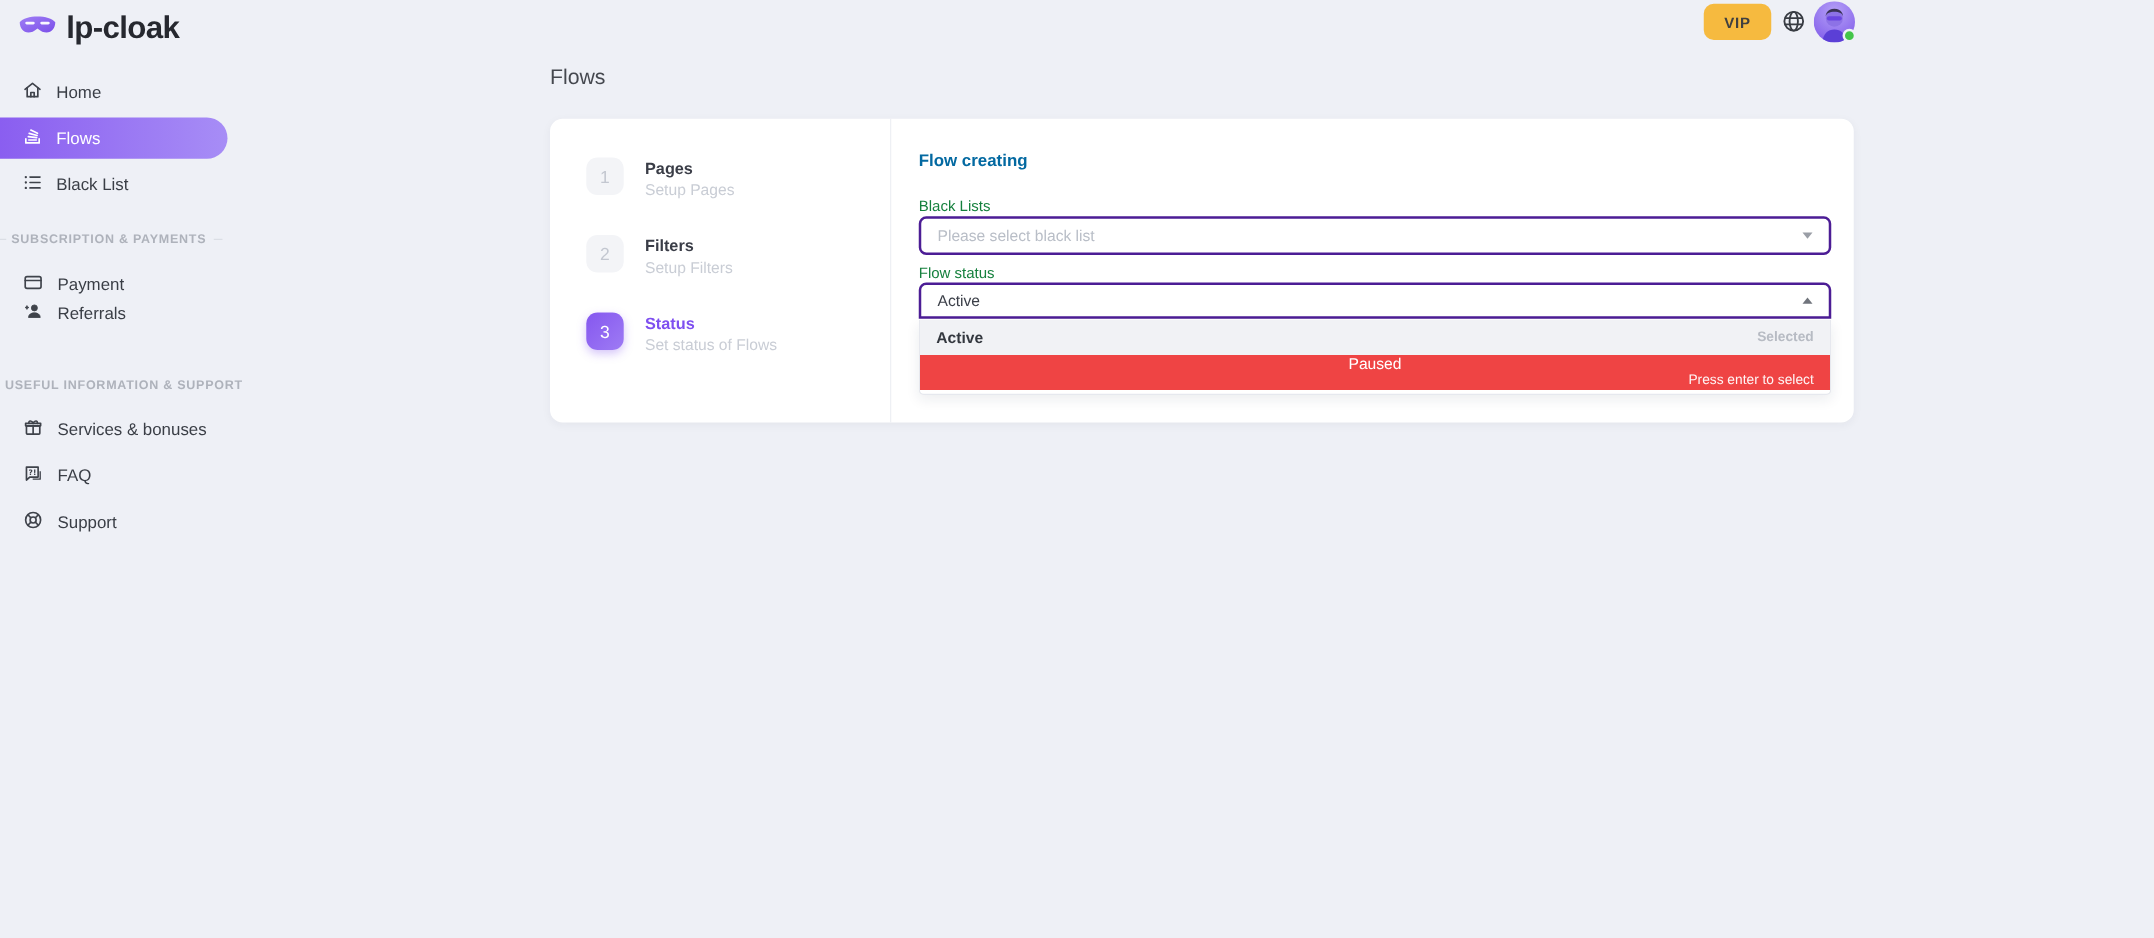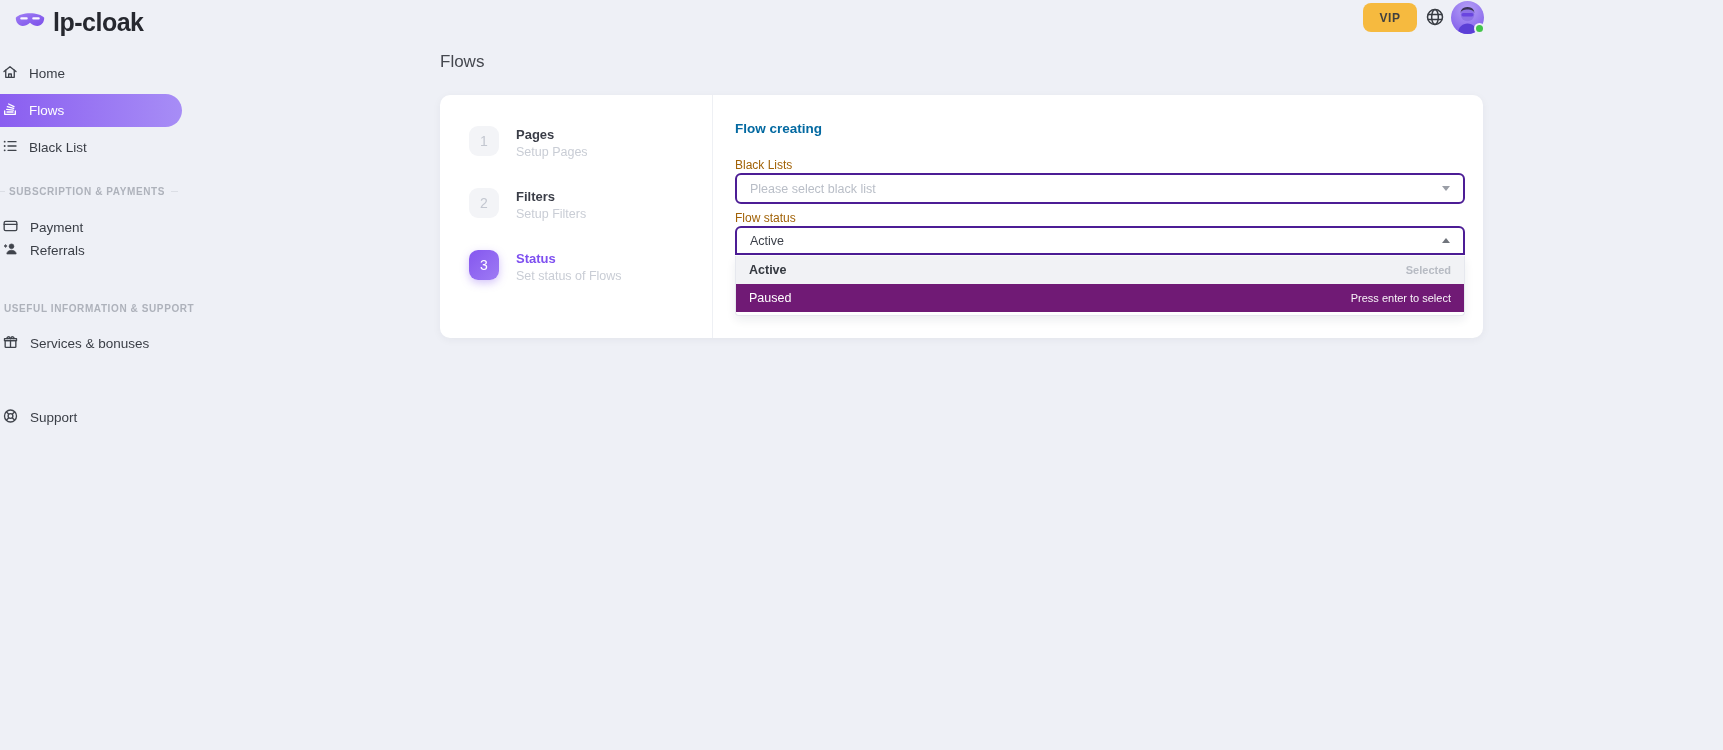--- a/index.html
+++ b/index.html
@@ -4,21 +4,21 @@
 <style>
   * { margin:0; padding:0; box-sizing:border-box; }
   html,body { width:1723px; height:750px; }
   body { font-family:"Liberation Sans", sans-serif; background:#eef0f6; }
   .app { position:relative; width:1723px; height:546px; background:#eef0f6; overflow:hidden; }
 
   
   .sidebar { position:absolute; left:0; top:0; width:182px; height:750px; }
   .logo { position:absolute; left:14px; top:8px; display:flex; align-items:center; gap:7px; }
   .logo-text { font-size:25px; font-weight:800; color:#26282f; letter-spacing:-0.5px; }
-  .nav-item { position:absolute; left:0; width:182px; height:32px; display:flex; align-items:center; gap:11px; padding-left:2px; cursor:pointer; color:#3a3e46; font-size:13.5px; }
+  .nav-item { position:absolute; left:0; width:182px; height:32px; display:flex; align-items:center; gap:11px; padding-left:18px; cursor:pointer; color:#3a3e46; font-size:13.5px; }
   .nav-item svg { flex:0 0 auto; stroke:#3f434b; }
   .nav-item.active { height:33px; border-radius:0 17px 17px 0; background:linear-gradient(90deg,#8a5ef0,#a78df6); color:#ffffff; }
   .nav-item.active svg { stroke:#ffffff; }
   .section-hdr { position:absolute; left:0; width:182px; display:flex; align-items:center; }
   .section-hdr .line { height:1px; background:#dbdee5; }
   .section-hdr .line.pre { width:5px; }
   .section-hdr .line.post { flex:1; margin-right:4px; }
   .section-hdr span { font-size:10px; font-weight:700; letter-spacing:0.6px; color:#aeb2bb; margin:0 6px 0 4px; white-space:nowrap; }
 
   
@@ -33,35 +33,35 @@
   .v-divider { position:absolute; left:272px; top:0; bottom:0; width:1px; background:#eef0f4; }
 
   .step { position:absolute; left:29px; display:flex; gap:17px; cursor:pointer; }
   .step-badge { width:30px; height:30px; border-radius:9px; background:#f3f4f7; color:#c3c7d0; font-size:14px; display:flex; align-items:center; justify-content:center; }
   .step.active .step-badge { background:linear-gradient(135deg,#8557ef,#9e7bf4); color:#fff; box-shadow:0 3px 8px rgba(133,87,239,.35); }
   .step-title { font-size:13px; font-weight:700; color:#3a3d47; padding-top:1px; }
   .step.active .step-title { color:#7e4ff0; }
   .step-sub { font-size:12.5px; color:#c9cdd5; margin-top:3px; }
 
   .form-title { position:absolute; left:295px; top:26px; font-size:13.5px; font-weight:700; color:#0369a1; }
-  .field-label { position:absolute; left:295px; font-size:12px; color:#a16207; }
+  .field-label { position:absolute; left:295px; font-size:12px; color:#15803d; }
   .select-box { position:absolute; left:295px; width:730px; background:#fff; border:2px solid #4c1d95; border-radius:6px; display:flex; align-items:center; padding:0 13px; cursor:pointer; }
   .select-box .ph { font-size:12.5px; color:#b9bec7; }
   .select-box .val { font-size:12.5px; color:#3b3f48; }
   .select-box .spacer { flex:1; }
   .caret-down { width:0; height:0; border-left:4px solid transparent; border-right:4px solid transparent; border-top:5px solid #9a9ea6; }
   .caret-up { width:0; height:0; border-left:4px solid transparent; border-right:4px solid transparent; border-bottom:5px solid #70747c; }
 
   .dropdown { position:absolute; left:295px; top:161px; width:730px; background:#fff; border:1px solid #e6e8ee; border-top:none; border-radius:0 0 4px 4px; box-shadow:0 4px 10px rgba(30,35,60,.08); padding-bottom:3px; z-index:5; }
   .opt { height:28px; display:flex; align-items:center; padding:0 13px; font-size:12.5px; color:#3f434c; cursor:pointer; }
   .opt .hint { margin-left:auto; font-size:11px; }
   .opt.sel { background:#f1f2f5; }
   .opt.sel .lbl { font-weight:700; color:#34383f; }
   .opt.sel .hint { color:#b7bbc3; font-weight:600; }
-  .opt.hl { background:#701a75; }
+  .opt.hl { background:#ef4444;flex-direction:column; }
   .opt.hl .lbl { color:#ffffff; }
   .opt.hl .hint { color:rgba(255,255,255,.95); }
 </style>
 </head>
 <body>
 
 <div class="app">
 
   <div class="sidebar">
 
@@ -159,20 +159,30 @@
           <rect x="4" y="10" width="16" height="10" rx="1"></rect>
             <line x1="12" y1="10" x2="12" y2="20"></line>
           <path d="M3 7 h18 v3 H3 Z"></path>
             <path d="M12 7 c-1.5-4 -6-3.5 -5 0"></path>
             <path d="M12 7 c1.5-4 6-3.5 5 0"></path>
         </svg>
       </span>
       <span>Services &amp; bonuses</span>
     </div>
 
+    <div class="nav-item" style="top:364px">
+      <span>
+        <svg width="17" height="16" viewBox="0 0 24 24" fill="none" stroke-width="2" stroke-linejoin="round">
+          <path d="M4 4 h14 v12 H8 l-4 3.5 Z"></path>
+          <text x="6.5" y="13.5" font-size="9" font-weight="bold" fill="#3f434b" stroke="none" font-family="'DejaVu Sans',sans-serif">?!</text>
+          <path d="M20.5 9 v9.5 h-9" stroke-width="1.6"></path>
+        </svg>
+      </span>
+      <span>FAQ</span>
+    </div>
 
     <div class="nav-item" style="top:401px">
       <span>
         <svg width="17" height="16" viewBox="0 0 24 24" fill="none" stroke-width="2">
           <circle cx="12" cy="12" r="9"></circle>
             <circle cx="12" cy="12" r="3.6"></circle>
           <line x1="5.7" y1="5.7" x2="9.4" y2="9.4"></line>
             <line x1="18.3" y1="5.7" x2="14.6" y2="9.4"></line>
           <line x1="5.7" y1="18.3" x2="9.4" y2="14.6"></line>
             <line x1="18.3" y1="18.3" x2="14.6" y2="14.6"></line>

